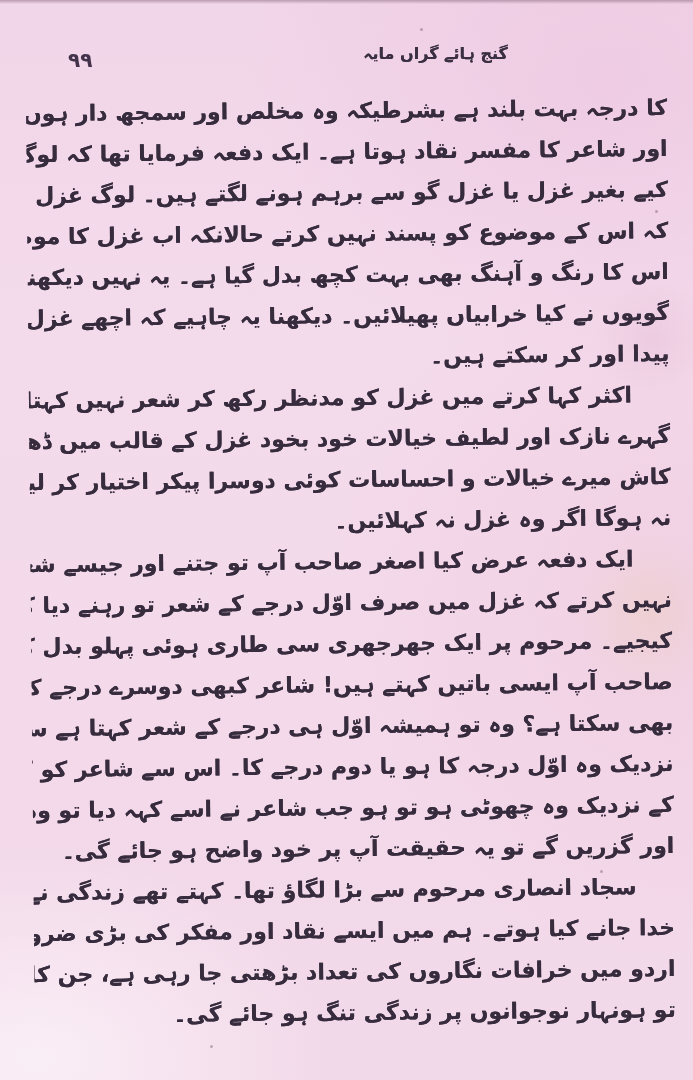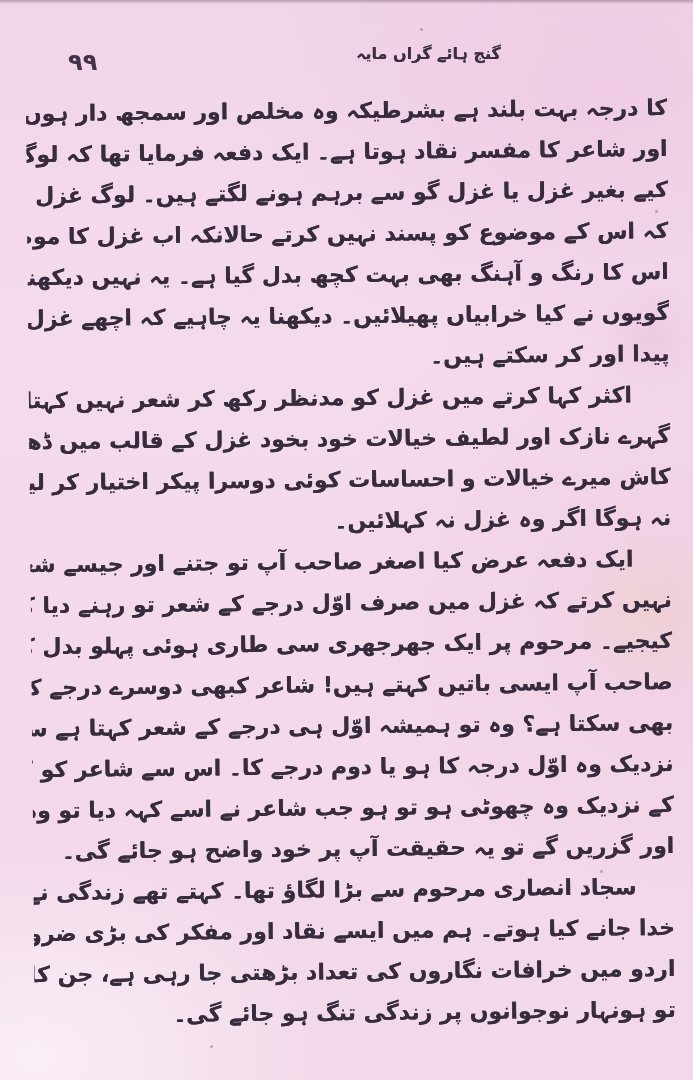--- a/index.html
+++ b/index.html
@@ -20,25 +20,25 @@
   }
   .stain{position:absolute;border-radius:50%;pointer-events:none;}
   .stain.s1{right:-30px;top:530px;width:150px;height:170px;
     background:radial-gradient(closest-side, rgba(228,204,150,.22), rgba(228,204,150,0));}
   .stain.s2{right:-20px;top:280px;width:120px;height:120px;
     background:radial-gradient(closest-side, rgba(220,170,200,.25), rgba(220,170,200,0));}
   .speck{position:absolute;width:3px;height:3px;border-radius:50%;
     background:rgba(86,52,76,.35);pointer-events:none;}
   .header{position:absolute;top:0;left:0;width:100%;height:86px;color:var(--ink,#372c3e);}
   .page-number{
-    position:absolute;left:68px;top:48px;font-size:24px;font-weight:bold;
+    position:absolute;left:68px;top:48px;font-size:20px;font-weight:bold;
     letter-spacing:2px;color:#43334a;direction:ltr;
   }
   .running-title{
-    position:absolute;left:321px;top:44px;width:215px;text-align:center;
+    position:absolute;left:328px;top:44px;width:215px;text-align:center;
     font-size:16px;font-weight:bold;color:#3b2f43;
     text-shadow:0 0 .5px rgba(59,47,67,.85);
   }
   .body-text{
     position:absolute;top:87px;left:26px;right:26px;
     transform:rotate(-0.55deg);transform-origin:top right;
     color:var(--ink,#372c3e);
   }
   .para{margin:0;}
   .line{

